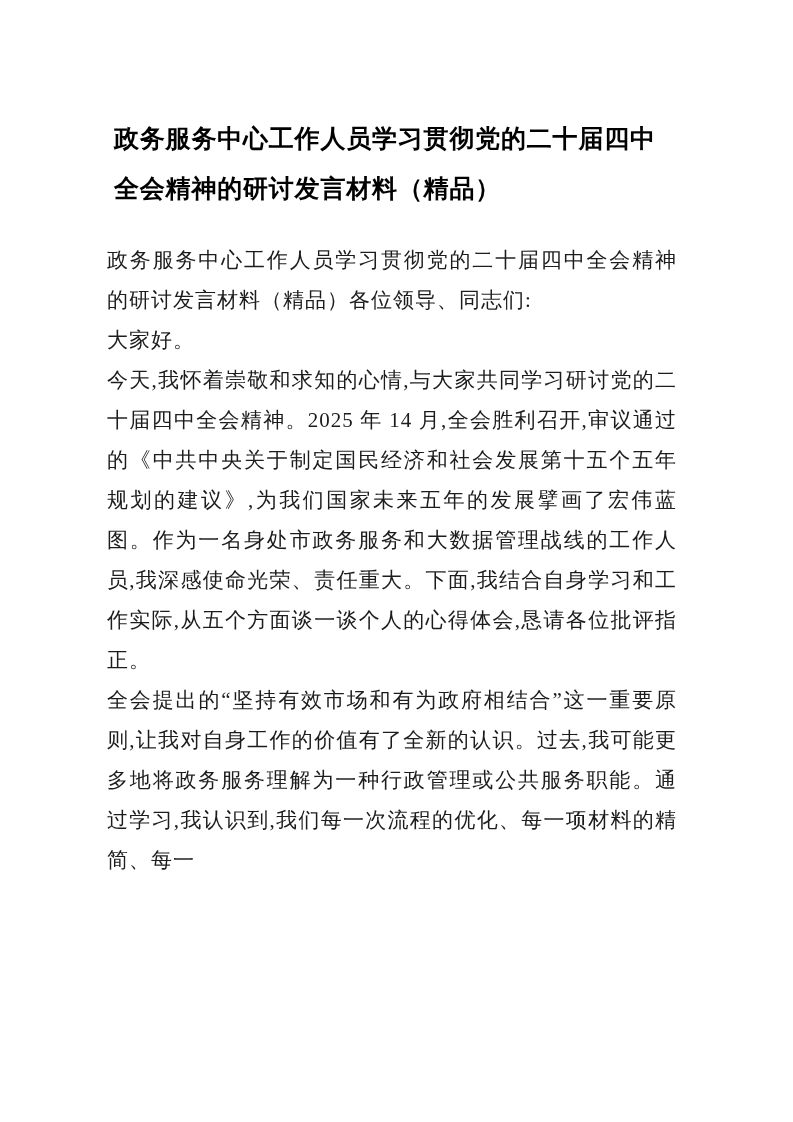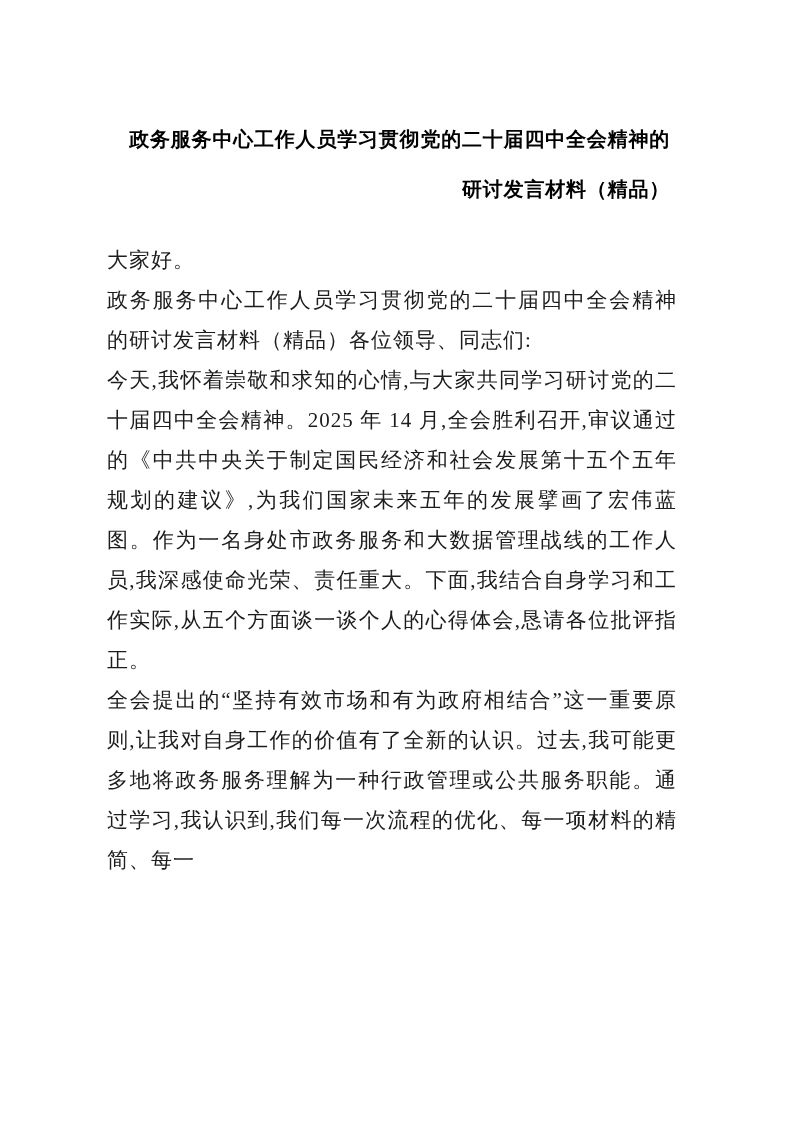--- a/index.html
+++ b/index.html
@@ -16,24 +16,24 @@
   .page {
     box-sizing: border-box;
     width: 793px;
     height: 1122px;
     padding: 114px 116px 40px 107px;
     background: #ffffff;
   }
   .doc-title {
     max-width: 556px;
     margin: 0 auto 26px auto;
-    font-size: 20px;
+    font-size: 25px;
     line-height: 50px;
     font-weight: 700;
-    text-align: right;
+    text-align: left;
     letter-spacing: 0.8px;
     color: #000000;
   }
   .doc-body p {
     margin: 0;
     font-size: 21px;
     line-height: 40px;
     letter-spacing: 1px;
     color: #1c1c1c;
     text-align: justify;
@@ -41,18 +41,18 @@
     word-break: break-all;
   }
 </style>
 </head>
 <body>
 
 <div class="page">
   <h1 class="doc-title">政务服务中心工作人员学习贯彻党的二十届四中全会精神的研讨发言材料（精品）</h1>
 
   <div class="doc-body">
+    <p>政务服务中心工作人员学习贯彻党的二十届四中全会精神的研讨发言材料（精品）各位领导、同志们:</p>
     <p>大家好。</p>
-    <p>政务服务中心工作人员学习贯彻党的二十届四中全会精神的研讨发言材料（精品）各位领导、同志们:</p>
     <p>今天,我怀着崇敬和求知的心情,与大家共同学习研讨党的二十届四中全会精神。2025 年 14 月,全会胜利召开,审议通过的《中共中央关于制定国民经济和社会发展第十五个五年规划的建议》,为我们国家未来五年的发展擘画了宏伟蓝图。作为一名身处市政务服务和大数据管理战线的工作人员,我深感使命光荣、责任重大。下面,我结合自身学习和工作实际,从五个方面谈一谈个人的心得体会,恳请各位批评指正。</p>
     <p>全会提出的“坚持有效市场和有为政府相结合”这一重要原则,让我对自身工作的价值有了全新的认识。过去,我可能更多地将政务服务理解为一种行政管理或公共服务职能。通过学习,我认识到,我们每一次流程的优化、每一项材料的精简、每一</p>
   </div>
 </div>
 
 </body></html>

